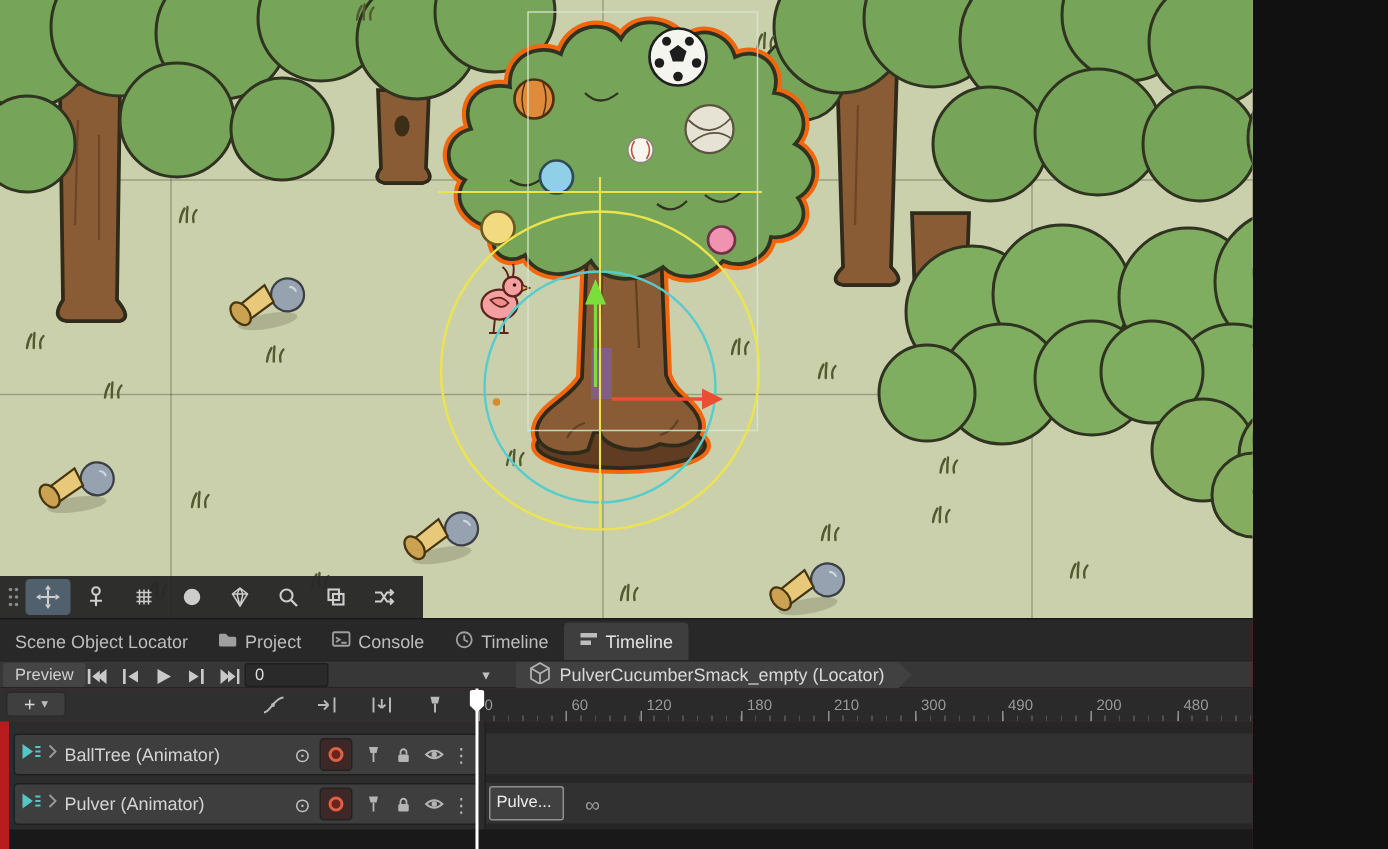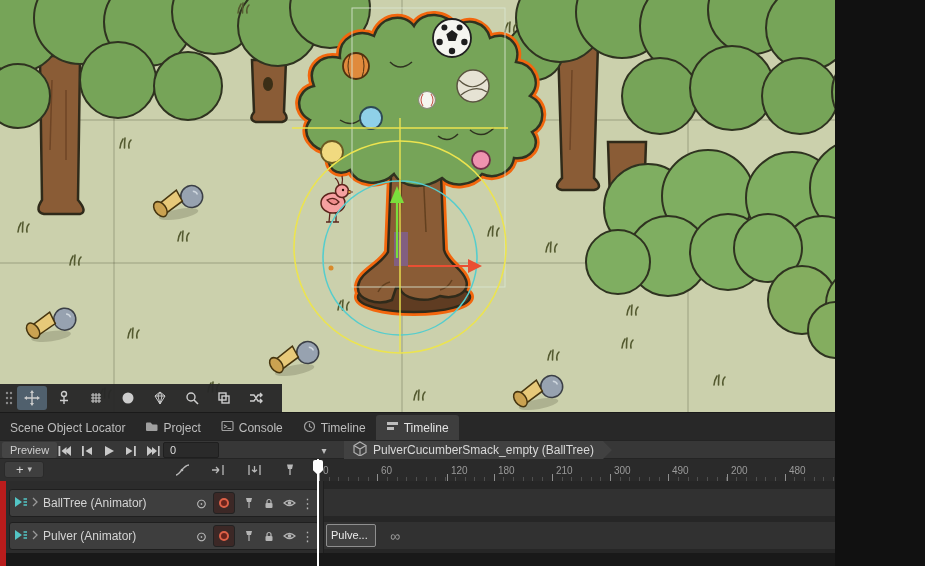--- a/index.html
+++ b/index.html
@@ -433,21 +433,21 @@
           <rect x="12" y="1" width="1.6" height="10"></rect>
         </svg>
     </div>
     <div class="frame-field">0</div>
     <div class="caret-btn">▾</div>
     <div class="breadcrumb">
       <span><svg width="14" height="15">
             <polygon points="7,1 13,4.5 13,11.5 7,15 1,11.5 1,4.5" fill="none" stroke="#b0b0b0" stroke-width="1.2"></polygon>
             <path d="M1,4.5 L7,8 L13,4.5 M7,8 V15" stroke="#b0b0b0" stroke-width="1.2" fill="none"></path>
           </svg></span>
-      <span>PulverCucumberSmack_empty (BallTree)</span>
+      <span>PulverCucumberSmack_empty (Locator)</span>
     </div>
     <div class="gear-btn">
       <svg width="16" height="16">
           <circle cx="8" cy="8" r="5" fill="none" stroke="#c2c2c2" stroke-width="3" stroke-dasharray="2.6 2.1"></circle>
           <circle cx="8" cy="8" r="2" fill="none" stroke="#c2c2c2" stroke-width="1.5"></circle>
         </svg>
     </div>
   </div>
 
   <div class="row2">
@@ -478,21 +478,21 @@
         </svg>
     </div>
     <div class="ruler">
       <div class="minor-ticks"></div>
       <div class="tick" style="left:0px">
           <span>0</span>
         </div>
       <div class="tick" style="left:58px">
           <span>60</span>
         </div>
-      <div class="tick" style="left:128px">
+      <div class="tick" style="left:108px">
           <span>120</span>
         </div>
       <div class="tick" style="left:175px">
           <span>180</span>
         </div>
       <div class="tick" style="left:233px">
           <span>210</span>
         </div>
       <div class="tick" style="left:291px">
           <span>300</span>

